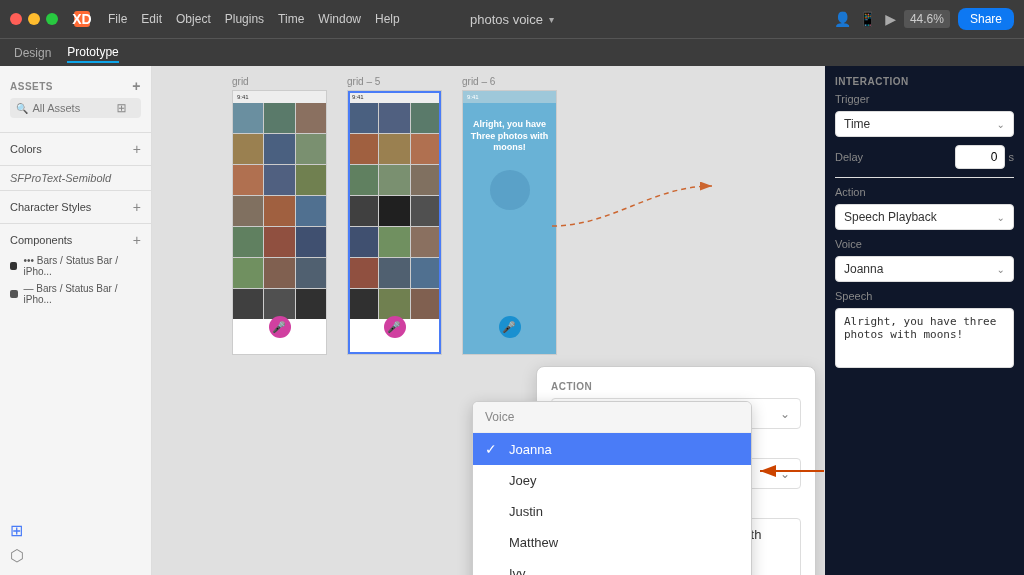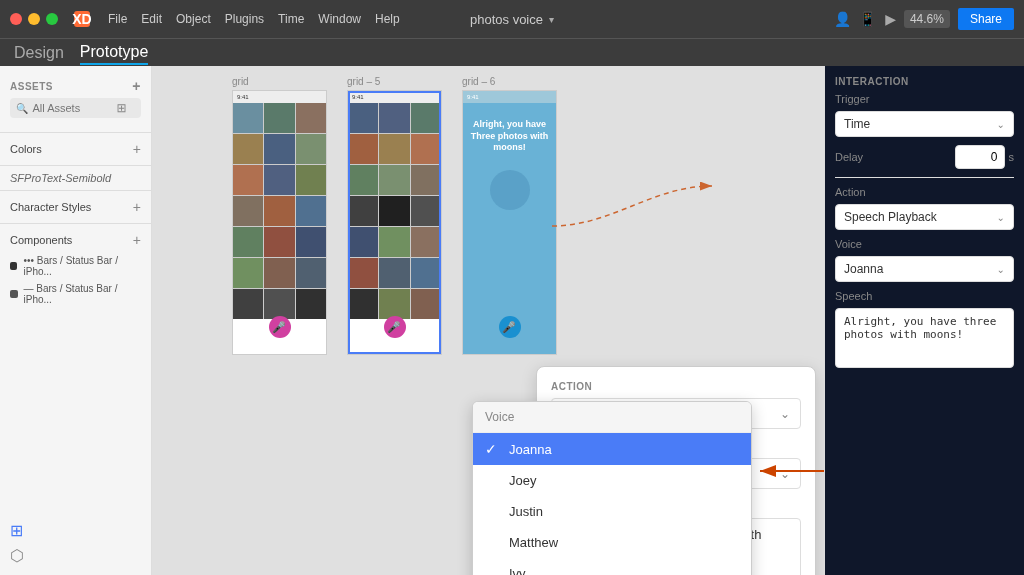--- a/index.html
+++ b/index.html
@@ -90,38 +90,38 @@
       font-size: 12px;
       background: #555;
       padding: 2px 6px;
       border-radius: 3px;
     }
     .share-btn {
       background: #0d78f2;
       color: white;
       font-size: 12px;
       padding: 4px 12px;
-      border-radius: 2px;
+      border-radius: 8px;
       cursor: pointer;
       border: none;
     }
 
     
     .tab-bar {
       height: 28px;
       background: #3c3c3c;
       display: flex;
       align-items: center;
       padding: 0 14px;
       gap: 16px;
       border-top: 1px solid #555;
     }
     .tab {
       color: #aaa;
-      font-size: 16px;
+      font-size: 12px;
       cursor: pointer;
       padding: 2px 0;
     }
     .tab.active {
       color: white;
       border-bottom: 2px solid #0ea5e9;
     }
 
     
     .main-layout {

